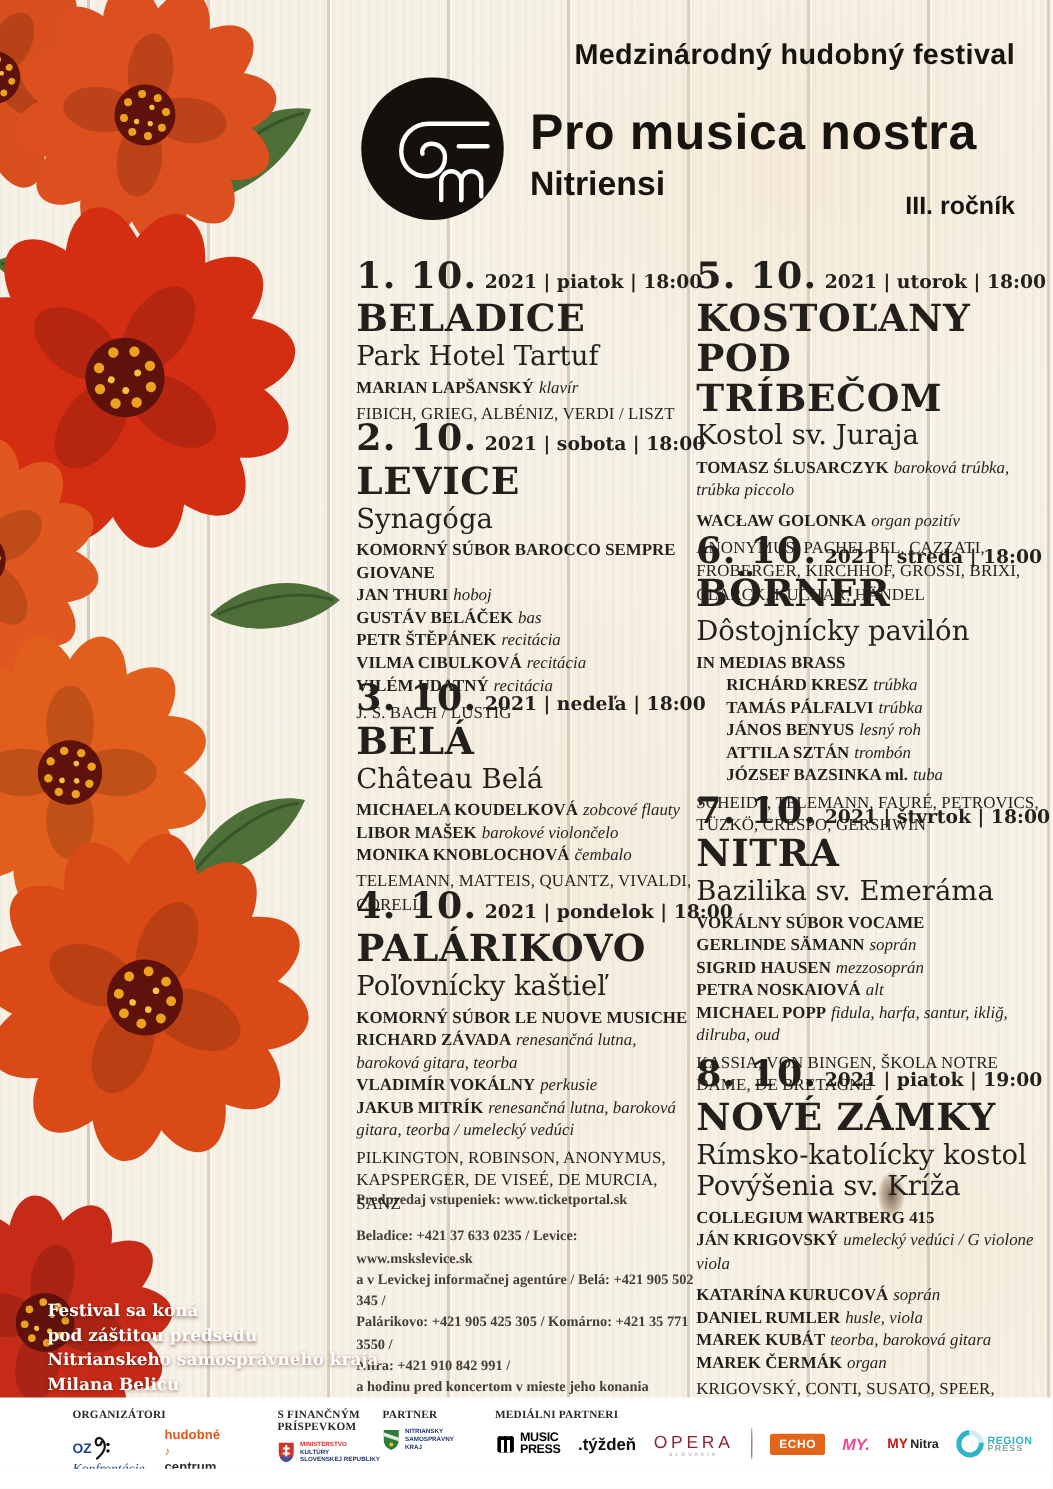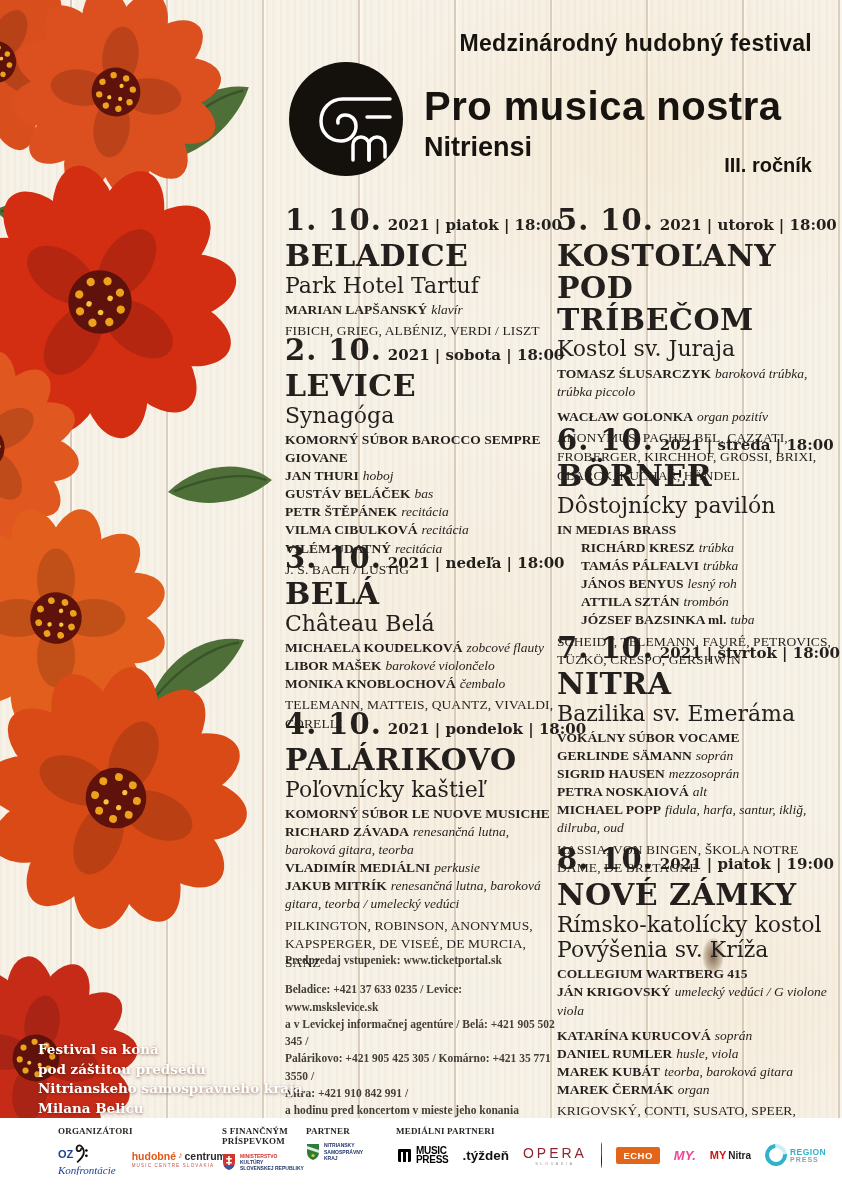--- a/index.html
+++ b/index.html
@@ -62,21 +62,21 @@
   #grp-organizers{left:58px;} #grp-funding{left:222px;width:92px;} #grp-partner{left:306px;} #grp-media{left:396px;width:430px;}
   #grp-media .frow{gap:14px;}
   .lg{display:flex;align-items:center;}
   
   .oz{flex-direction:column;align-items:flex-start;color:#1c3f94;}
   .oz-row{display:flex;align-items:center;gap:2px;}
   .oz-oz{font-family:"Liberation Sans",sans-serif;font-weight:700;font-size:11px;}
   .oz-script{font-style:italic;font-size:11px;margin-top:-2px;}
   
   .hc{flex-direction:column;align-items:flex-start;font-family:"Liberation Sans",sans-serif;}
-  .hc-main{font-weight:700;font-size:10.5px;display:flex;gap:2px;align-items:flex-start;}
+  .hc-main{font-weight:700;font-size:10.5px;display:flex;gap:2px;align-items:flex-start;flex-direction:column;}
   .hc-w1{color:#e2581a;} .hc-note{color:#e2581a;font-size:9px;} .hc-w2{color:#2b2b2b;}
   .hc-sub{font-size:4.5px;letter-spacing:1.2px;color:#c4524a;margin-top:1px;}
   
   .shield-logo{gap:4px;}
   .gov-text{font-family:"Liberation Sans",sans-serif;font-size:5px;line-height:1.25;font-weight:700;color:#20356b;}
   .gov-text .l0{color:#d0342c;}
   
   .mp{gap:3px;}
   .mp-icon{width:17px;height:17px;border-radius:4px;background-color:#000;
     background-image:linear-gradient(#000 0 30%, transparent 30%),repeating-linear-gradient(90deg,#fff 0 2px,#000 2px 5px);
@@ -240,21 +240,21 @@
         <div class="performer"><span class="pname">LIBOR MAŠEK</span><span class="prole">barokové violončelo</span></div>
         <div class="performer"><span class="pname">MONIKA KNOBLOCHOVÁ</span><span class="prole">čembalo</span></div>
         <div class="program">TELEMANN, MATTEIS, QUANTZ, VIVALDI, CORELLI</div>
       </div>
       <div class="event" style="top: 707px;">
         <div class="dayline"><span class="day">4. 10.</span><span class="meta">2021 | pondelok | 18:00</span></div>
         <div class="city">PALÁRIKOVO</div>
         <div class="venue">Poľovnícky kaštieľ</div>
         <div class="performer"><span class="pname">KOMORNÝ SÚBOR LE NUOVE MUSICHE</span></div>
         <div class="performer"><span class="pname">RICHARD ZÁVADA</span><span class="prole">renesančná lutna, baroková gitara, teorba</span></div>
-        <div class="performer"><span class="pname">VLADIMÍR MEDIÁLNI</span><span class="prole">perkusie</span></div>
+        <div class="performer"><span class="pname">VLADIMÍR VOKÁLNY</span><span class="prole">perkusie</span></div>
         <div class="performer"><span class="pname">JAKUB MITRÍK</span><span class="prole">renesančná lutna, baroková gitara, teorba / umelecký vedúci</span></div>
         <div class="program">PILKINGTON, ROBINSON, ANONYMUS, KAPSPERGER, DE VISEÉ, DE MURCIA, SANZ</div>
       </div>
     </div>
   <div class="col" id="col-right">
       <div class="event" style="top: 203px;">
         <div class="dayline"><span class="day">5. 10.</span><span class="meta">2021 | utorok | 18:00</span></div>
         <div class="city">KOSTOĽANY POD TRÍBEČOM</div>
         <div class="venue">Kostol sv. Juraja</div>
         <div class="performer"><span class="pname">TOMASZ ŚLUSARCZYK</span><span class="prole">baroková trúbka, trúbka piccolo</span></div>

